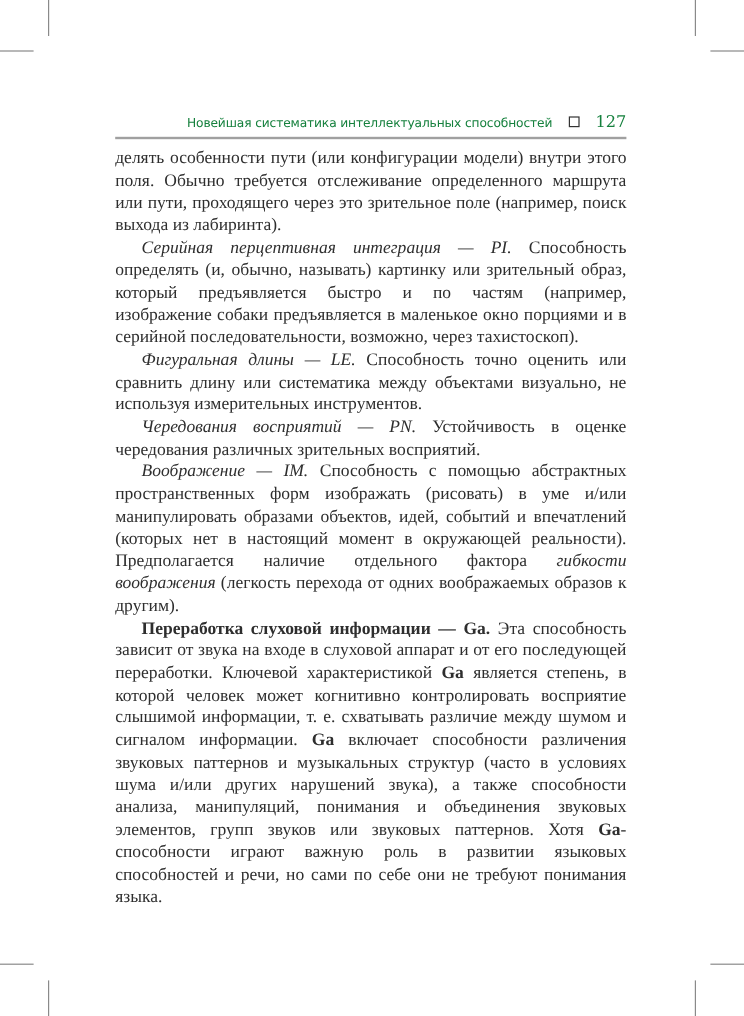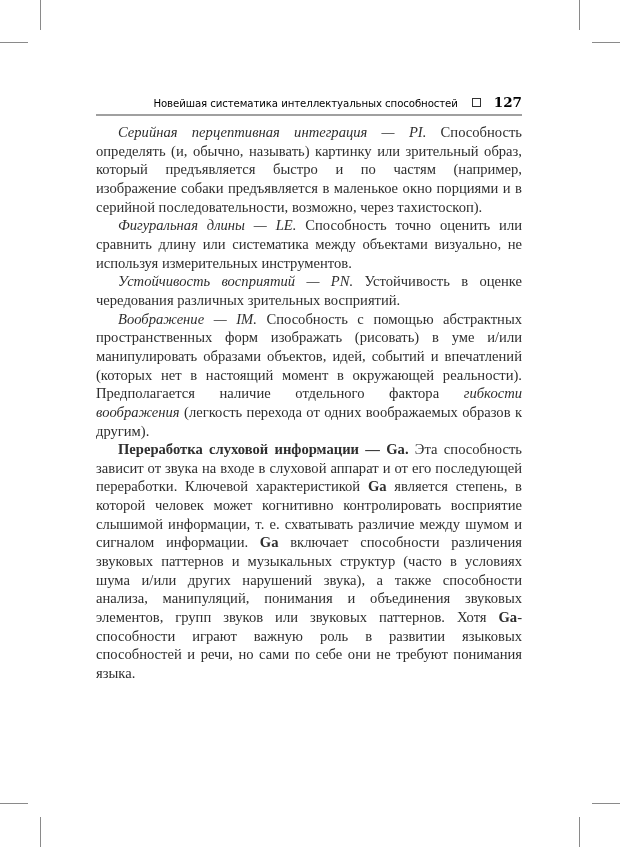--- a/index.html
+++ b/index.html
@@ -3,25 +3,25 @@
 <meta charset="utf-8">
 <style>
   html, body { margin: 0; padding: 0; background: #ffffff; }
   body { width: 620px; height: 847px; position: relative; overflow: hidden; }
   .crop { position: absolute; background: #8a8a8a; }
   .crop.v { width: 1px; height: 30px; }
   .crop.h { height: 1px; width: 28px; }
   .header {
     position: absolute; left: 96px; top: 94px; width: 426px; height: 20px;
     display: flex; justify-content: flex-end; align-items: baseline;
-    font-family: "DejaVu Sans", sans-serif; color: #000000;
+    font-family: "DejaVu Sans", sans-serif; color: #15803d;
   }
   .header .title { font-size: 10.2px; letter-spacing: -0.1px; }
   .header .box { display: inline-block; width: 7px; height: 7px; border: 1.4px solid #333; margin: 0 13px 0 14px; position: relative; top: -0.5px; }
-  .header .pg { font-family: "DejaVu Serif", serif; font-weight: bold; font-size: 13.5px; text-align: center; }
+  .header .pg { font-family: "DejaVu Serif", serif; font-weight: normal; font-size: 13.5px; text-align: center; }
   .rule { position: absolute; left: 96px; top: 114px; width: 426px; height: 2px; background: #a0a0a0; }
   .body {
     position: absolute; left: 96px; top: 123px; width: 426px;
     font-family: "Liberation Serif", serif; font-size: 14.6px; line-height: 18.65px;
     color: #2e2e2e; text-align: justify; hyphens: manual;
   }
   .body p { margin: 0; }
   .body p.ind { text-indent: 22px; font-family: Liberation Serif, serif; }
   .body i { font-style: italic; }
   .body b { font-weight: bold; }
@@ -39,18 +39,19 @@
 <div class="crop v" style="left:579px; top:817px;"></div>
 
 <div class="header">
   <span class="title">Новейшая систематика интеллектуальных способностей</span>
   <span class="box"></span>
   <span class="pg">127</span>
 </div>
 <div class="rule"></div>
 
 <div class="body" id="body">
+    <p><span>делять особенности пути (или конфигурации модели) внутри этого поля. Обычно требуется отслеживание определенного маршрута или пути, проходящего через это зрительное поле (например, поиск выхода из лабиринта).</span></p>
     <p class="ind"><i>Серийная перцептивная интеграция — PI.</i><span> Способность определять (и, обычно, называть) картинку или зрительный образ, который предъявляется быстро и по частям (например, изображение собаки предъявляется в маленькое окно порциями и в серийной последовательности, возможно, через тахистоскоп).</span></p>
     <p class="ind"><i>Фигуральная длины — LE.</i><span> Способность точно оценить или сравнить длину или систематика между объектами визуально, не используя измерительных инструментов.</span></p>
-    <p class="ind"><i>Устойчивость восприятий — PN.</i><span> Устойчивость в оценке чередования различных зрительных восприятий.</span></p>
+    <p class="ind"><i>Чередования восприятий — PN.</i><span> Устойчивость в оценке чередования различных зрительных восприятий.</span></p>
     <p class="ind"><i>Воображение — IM.</i><span> Способность с помощью абстрактных пространственных форм изображать (рисовать) в уме и/или манипулировать образами объектов, идей, событий и впечатлений (которых нет в настоящий момент в окружающей реальности). Предполагается наличие отдельного фактора </span><i>гибкости воображения</i><span> (легкость перехода от одних воображаемых образов к другим).</span></p>
     <p class="ind"><b>Переработка слуховой информации — Ga.</b><span> Эта способность зависит от звука на входе в слуховой аппарат и от его последующей переработки. Ключевой характеристикой </span><b>Ga</b><span> является степень, в которой человек может когнитивно контролировать восприятие слышимой информации, т. е. схватывать различие между шумом и сигналом информации. </span><b>Ga</b><span> включает способности различения звуковых паттернов и музыкальных структур (часто в условиях шума и/или других нарушений звука), а также способности анализа, манипуляций, понимания и объединения звуковых элементов, групп звуков или звуковых паттернов. Хотя </span><b>Ga</b><span>-способности играют важную роль в развитии языковых способностей и речи, но сами по себе они не требуют понимания языка.</span></p>
   </div>
 
 </body></html>

